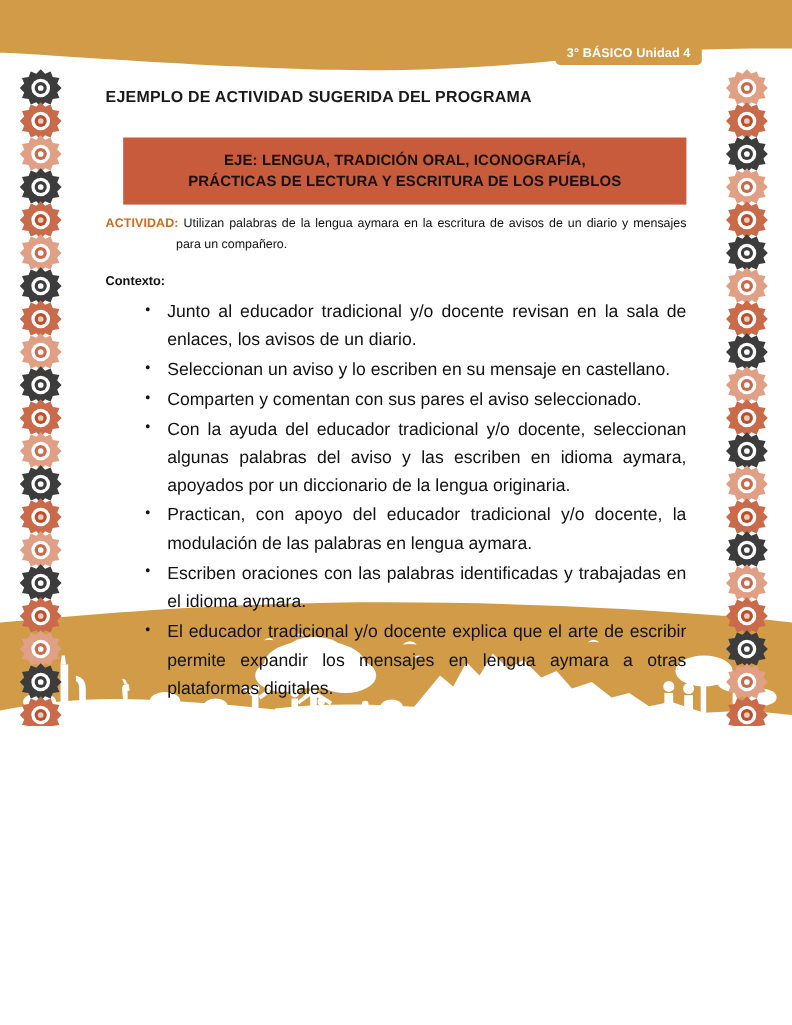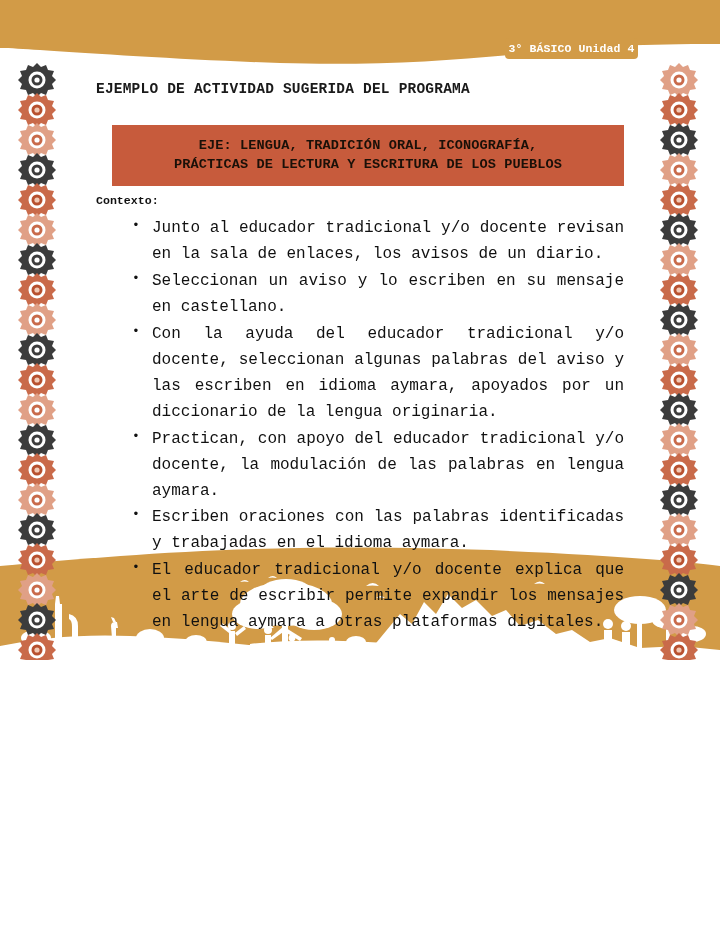--- a/index.html
+++ b/index.html
@@ -13,21 +13,20 @@
     position: relative;
   }
 
   
   .page {
     position: absolute;
     inset: 0;
     width: 720px;
     height: 660px;
     overflow: hidden;
-    font-family: Liberation Mono, monospace;
   }
 
   
   .header-wave {
     position: absolute;
     top: 0; left: 0;
     width: 720px;
     height: 78px;
     z-index: 1;
   }
@@ -304,26 +303,33 @@
   <div class="content">
 
     <div class="doc-title">EJEMPLO DE ACTIVIDAD SUGERIDA DEL PROGRAMA</div>
 
     <div class="eje-banner">
       <div class="eje-banner-line">EJE: LENGUA, TRADICIÓN ORAL, ICONOGRAFÍA,</div>
       <div class="eje-banner-line">PRÁCTICAS DE LECTURA Y ESCRITURA DE LOS PUEBLOS</div>
     </div>
 
 
+    <div class="activity-block">
+      <span class="activity-text-wrap activity-first-line">
+        <span class="activity-label">ACTIVIDAD:</span>
+        <span>Utilizan palabras de la lengua aymara en la escritura de avisos de un diario y mensajes para un compañero.</span>
+      </span>
+    </div>
 
     <div class="examples-heading">Contexto:</div>
 
     <ul class="examples-list">
       <li>Junto al educador tradicional y/o docente revisan en la sala de enlaces, los avisos de un diario.</li>
       <li>Seleccionan un aviso y lo escriben en su mensaje en castellano.</li>
+      <li>Comparten y comentan con sus pares el aviso seleccionado.</li>
       <li>Con la ayuda del educador tradicional y/o docente, seleccionan algunas palabras del aviso y las escriben en idioma aymara, apoyados por un diccionario de la lengua originaria.</li>
       <li>Practican, con apoyo del educador tradicional y/o docente, la modulación de las palabras en lengua aymara.</li>
       <li>Escriben oraciones con las palabras identificadas y trabajadas en el idioma aymara.</li>
       <li>El educador tradicional y/o docente explica que el arte de escribir permite expandir los mensajes en lengua aymara a otras plataformas digitales.</li>
     </ul>
 
   </div>
 
   <svg class="footer-band" viewBox="0 0 720 118" preserveAspectRatio="none">
 

